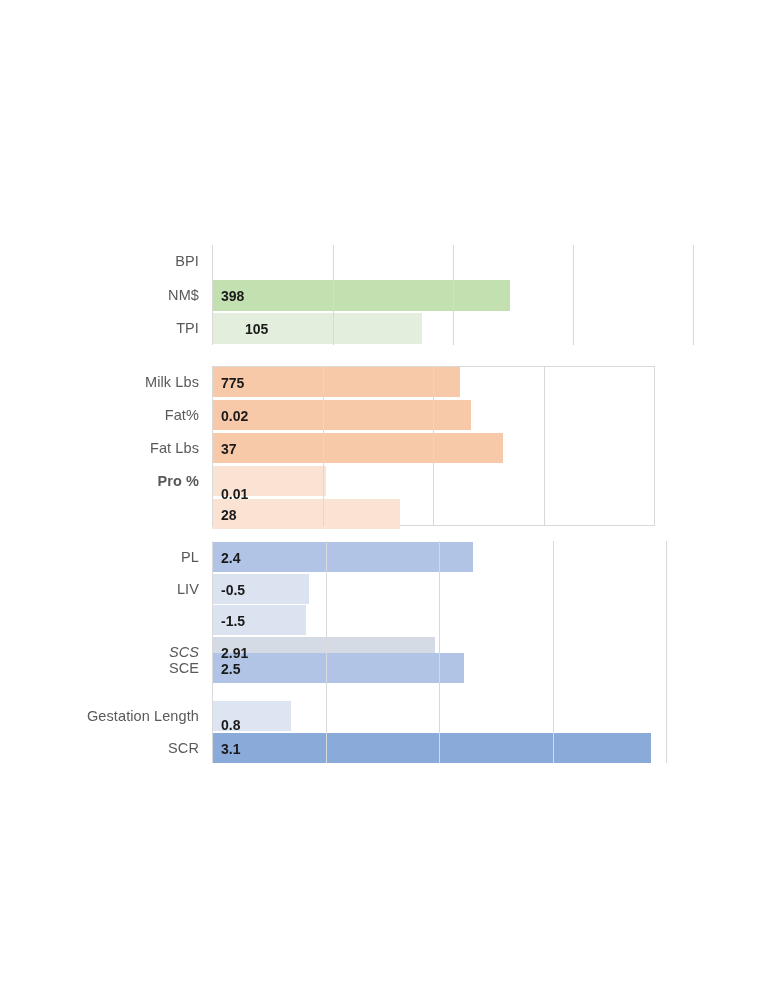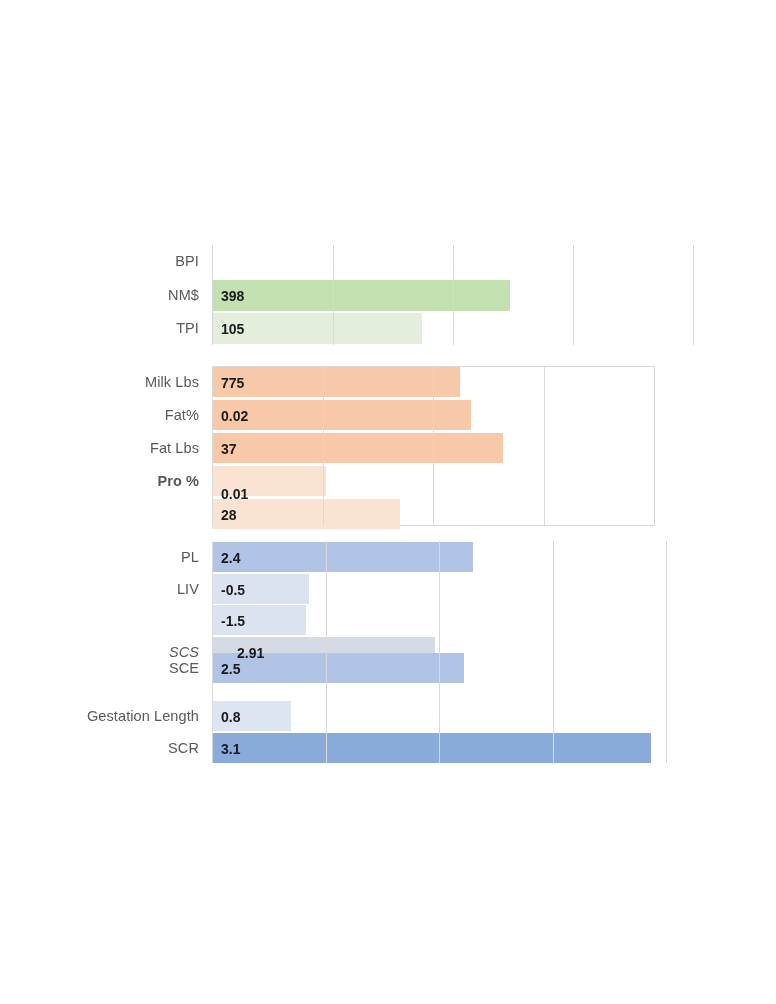--- a/index.html
+++ b/index.html
@@ -104,21 +104,21 @@
 
     <div class="row" style="top:35px; height:31px;">
       <div class="row-label" style="top:7px;">NM$</div>
       <div class="bar" style="width:298px; background:#c3e0b0;"></div>
       <div class="bar-value" style="top:8px;">398</div>
     </div>
 
     <div class="row" style="top:68px; height:31px;">
       <div class="row-label" style="top:7px;">TPI</div>
       <div class="bar" style="width:210px; background:#e4eedd;"></div>
-      <div class="bar-value" style="top:8px;">105</div>
+      <div class="bar-value" style="top:8px;margin-left:24px;">105</div>
     </div>
   </div>
 
   <div class="group" style="top:366px; height:160px;">
 
     <div class="plot-border" style="left:212px; top:0px; width:443px; height:160px;"></div>
 
     <div class="gridline" style="left:212px;"></div>
     <div class="gridline" style="left:323px;"></div>
     <div class="gridline" style="left:433px;"></div>
@@ -178,33 +178,33 @@
     </div>
 
     <div class="row" style="top:64px; height:30px;">
       <div class="bar" style="width:94px; background:#dbe2f0;"></div>
       <div class="bar-value" style="top:8px;">-1.5</div>
     </div>
 
     <div class="row" style="top:96px; height:30px;">
       <div class="row-label" style="top:7px;font-style:italic;">SCS</div>
       <div class="bar" style="width:223px; background:#d5dbe5;"></div>
-      <div class="bar-value" style="top:8px;margin-left:16px;">2.91</div>
+      <div class="bar-value" style="top:8px;">2.91</div>
     </div>
 
     <div class="row" style="top:112px; height:30px;">
       <div class="row-label" style="top:7px;">SCE</div>
       <div class="bar" style="width:252px; background:#b1c4e5;"></div>
       <div class="bar-value" style="top:8px;">2.5</div>
     </div>
 
     <div class="row" style="top:160px; height:30px;">
       <div class="row-label" style="top:7px;">Gestation Length</div>
       <div class="bar" style="width:79px; background:#dde4f2;"></div>
-      <div class="bar-value" style="top:8px;">0.8</div>
+      <div class="bar-value" style="top:16px;">0.8</div>
     </div>
 
     <div class="row" style="top:192px; height:30px;">
       <div class="row-label" style="top:7px;">SCR</div>
       <div class="bar" style="width:439px; background:#8aabda;"></div>
       <div class="bar-value" style="top:8px;">3.1</div>
     </div>
   </div>
 
 </div>

